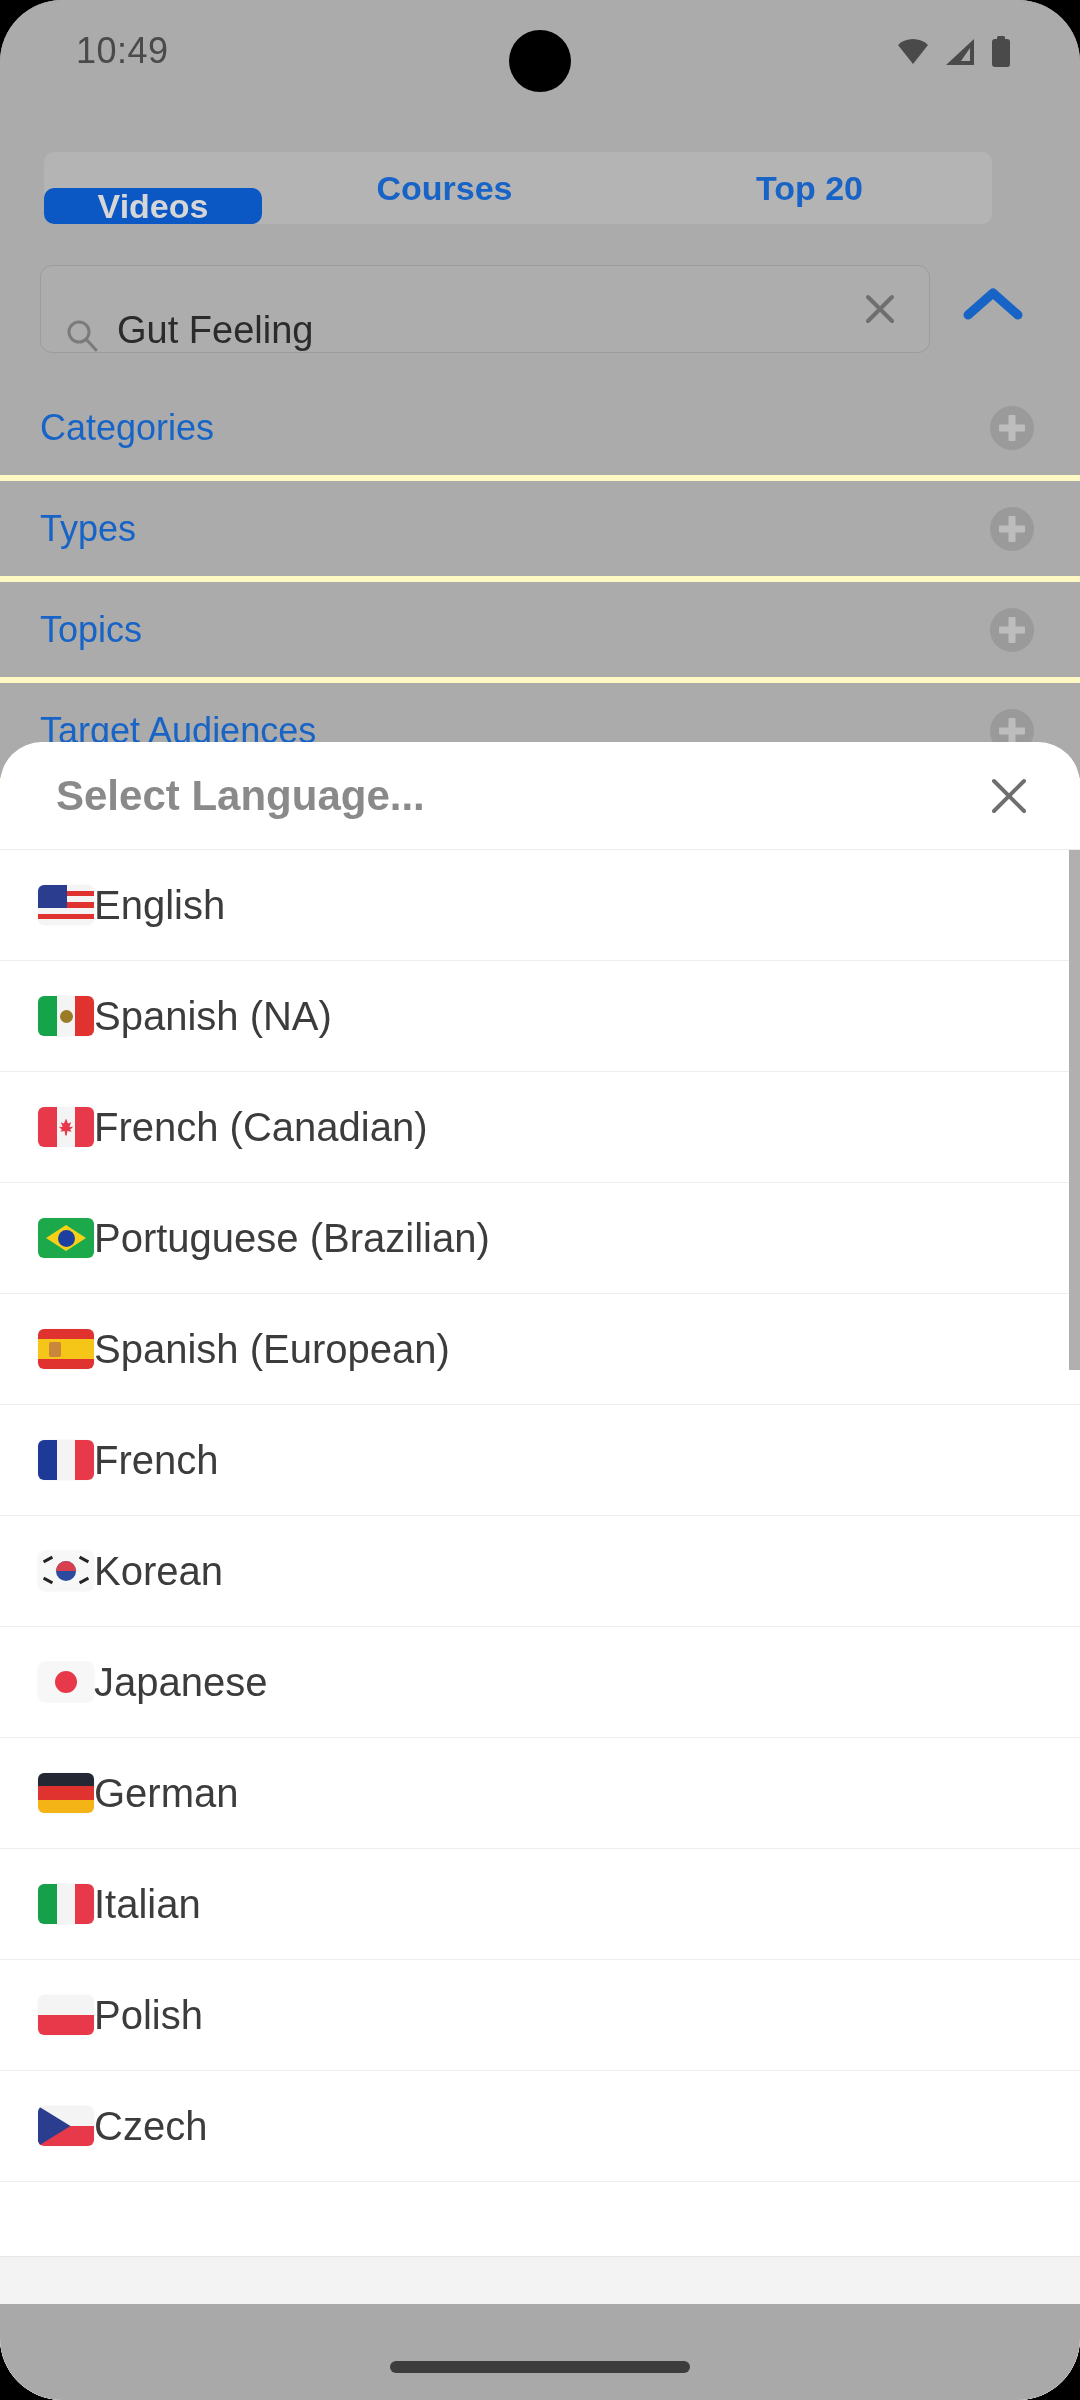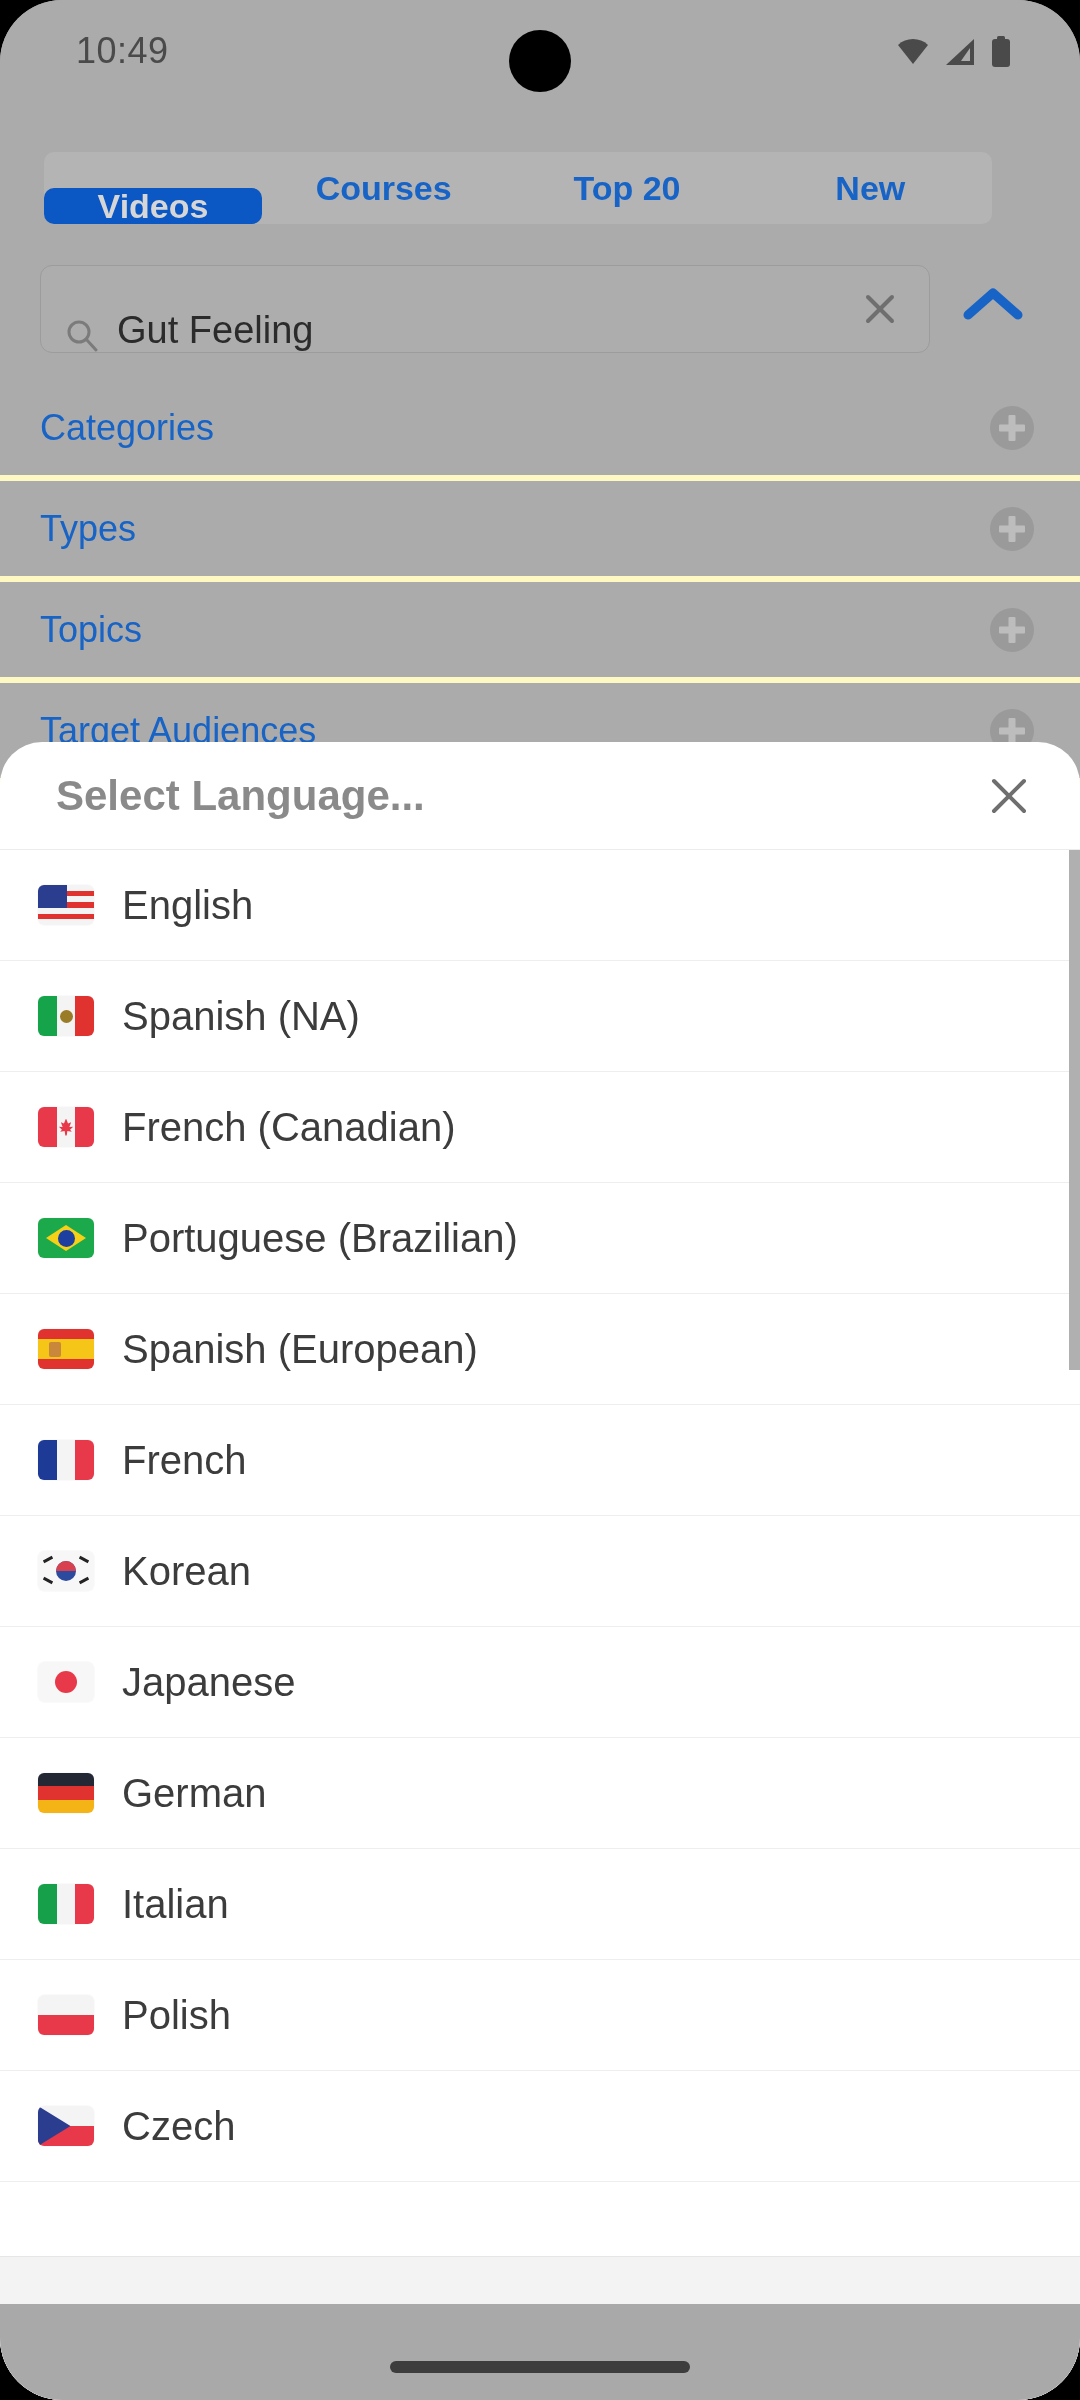--- a/index.html
+++ b/index.html
@@ -157,21 +157,20 @@
   .flag {
     margin-left:38px;
     width:56px; height:40px;
     border-radius:6px;
     overflow:hidden;
     flex:0 0 56px;
     position:relative;
     box-shadow:0 0 0 0.5px rgba(0,0,0,0.04);
   }
   .lang-name {
-    margin-left:28px;
     font-size:40px; color:#3c3c3c;
   }
 
   .scroll-thumb {
     position:absolute; right:0; top:0;
     width:11px; height:520px;
     background:#b0b0b0;
     border-radius:0;
   }
 
@@ -244,23 +243,20 @@
 
     <div class="tabbar">
       <div class="tab active">
         <span>Videos</span>
       </div>
       <div class="tab">
         <span>Courses</span>
       </div>
       <div class="tab">
         <span>Top 20</span>
-      </div>
-      <div class="tab">
-        <span>New</span>
       </div>
     </div>
 
     <div class="search-row">
       <div class="search-box">
         <span class="search-icon">
           <svg width="34" height="34" viewBox="0 0 34 34">
             <circle cx="14" cy="14" r="10" fill="none" stroke="#7b7b7b" stroke-width="3"></circle>
             <line x1="21" y1="21" x2="31" y2="32" stroke="#7b7b7b" stroke-width="3" stroke-linecap="round"></line>
           </svg>

